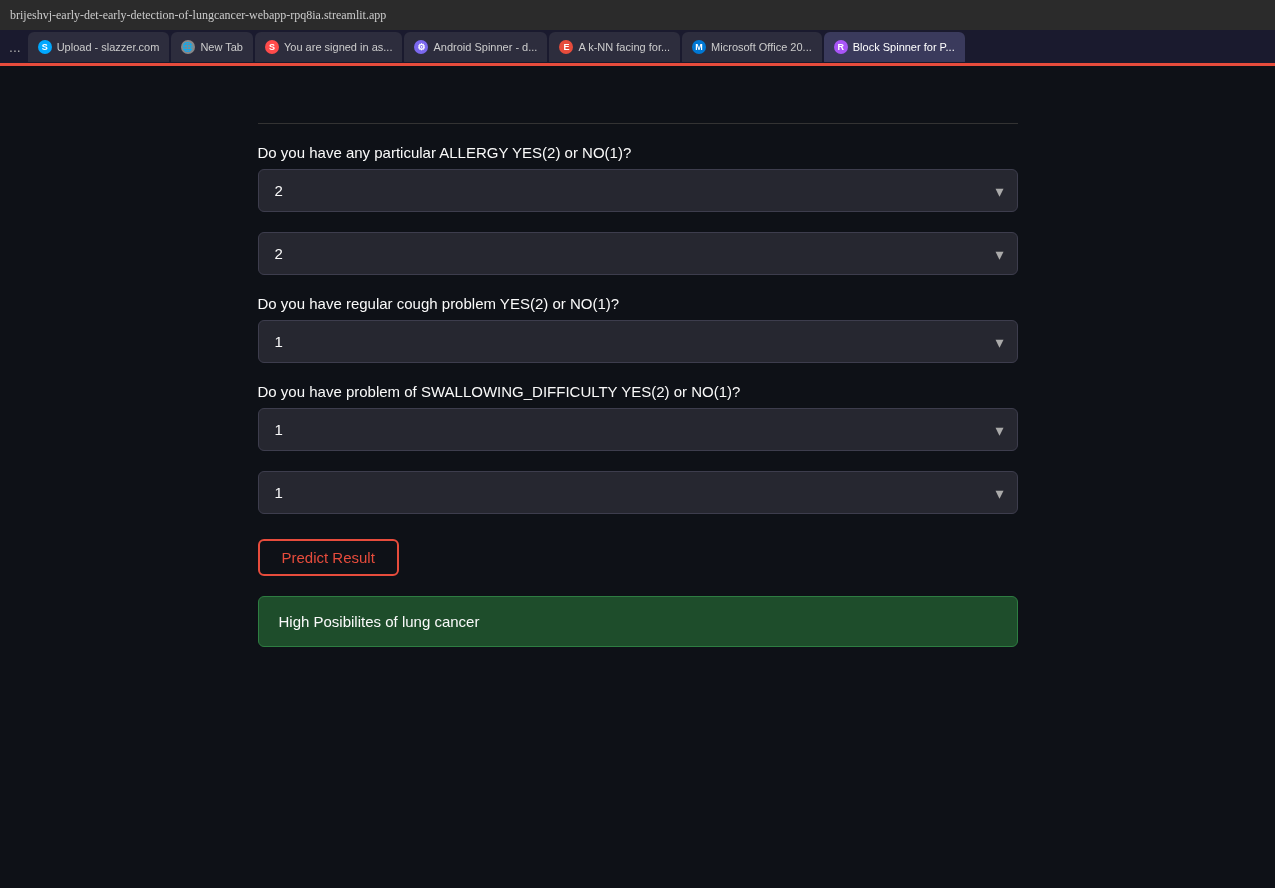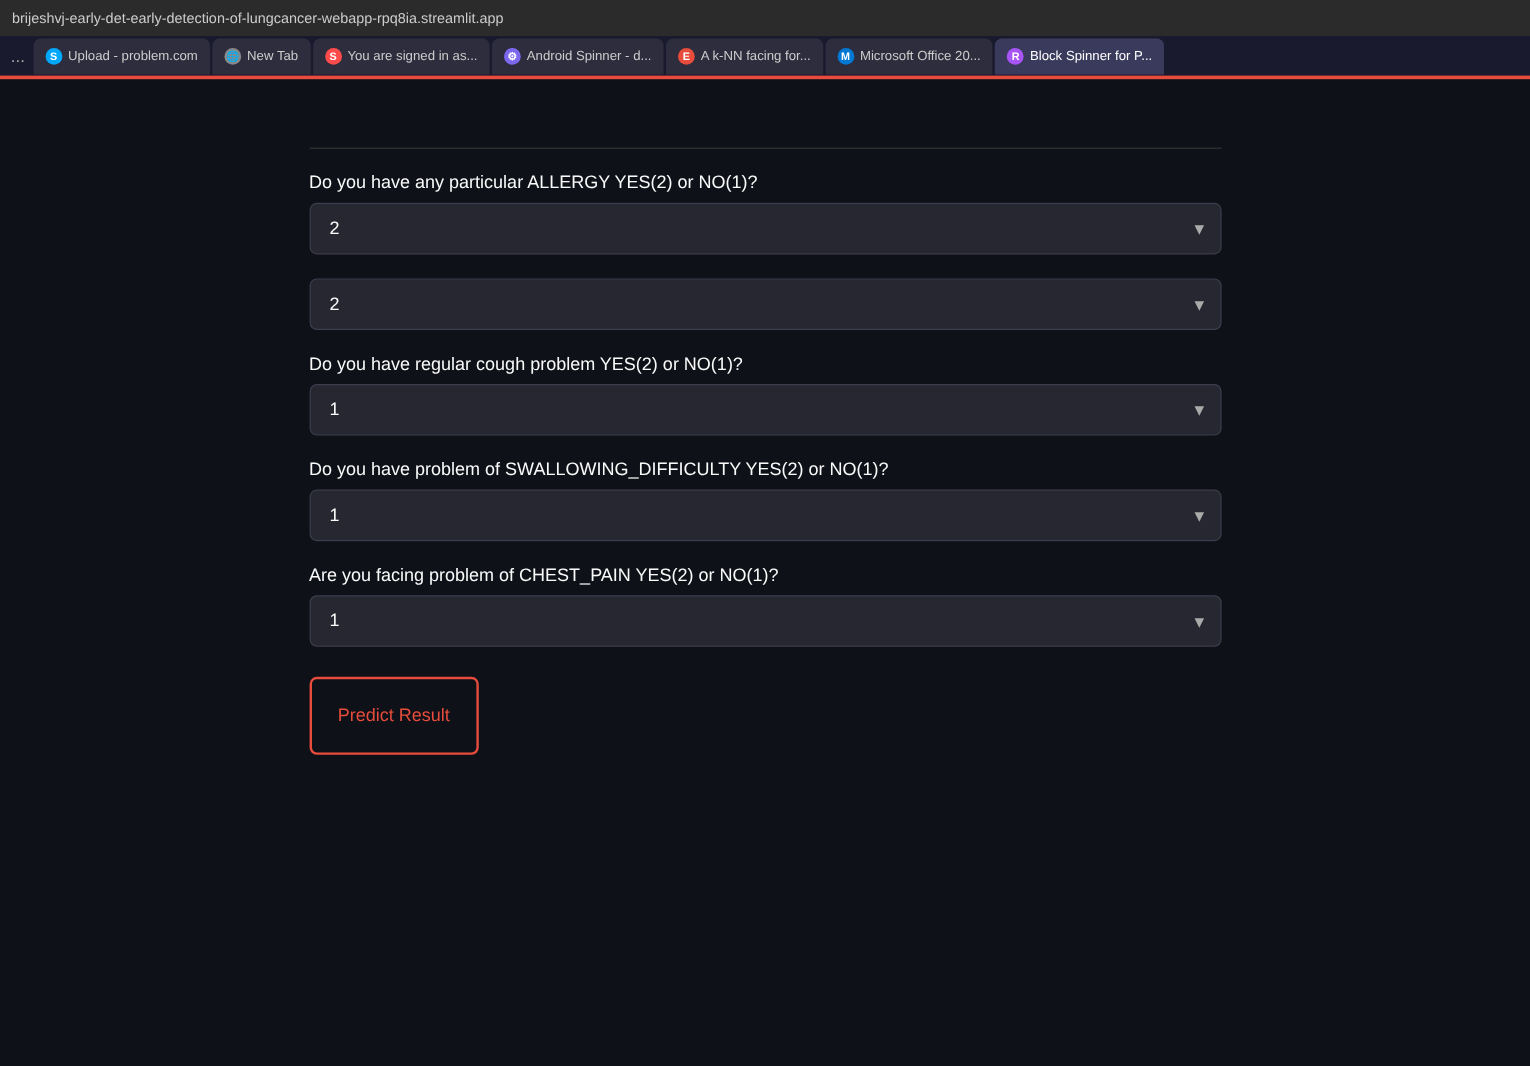--- a/index.html
+++ b/index.html
@@ -17,20 +17,21 @@
       overflow: hidden;
     }
 
     
     .title-bar {
       background-color: #2b2b2b;
       height: 30px;
       display: flex;
       align-items: center;
       padding: 0 10px;
+      font-family: Liberation Serif, serif;
     }
 
     .title-bar-text {
       color: #ccc;
       font-size: 12px;
     }
 
     
     .tab-bar {
       background-color: #1a1a2e;
@@ -134,21 +135,21 @@
       pointer-events: none;
       color: #aaa;
       font-size: 16px;
     }
 
     
     .predict-button {
       background-color: transparent;
       border: 2px solid #e74c3c;
       color: #e74c3c;
-      padding: 22px 22px;
+      padding: 8px 22px;
       font-size: 15px;
       border-radius: 6px;
       cursor: pointer;
       margin-bottom: 20px;
       margin-top: 5px;
     }
 
     
     .result-box {
       background-color: #1e4d2b;
@@ -173,21 +174,21 @@
 
 <div class="title-bar">
   <span class="title-bar-text">brijeshvj-early-det-early-detection-of-lungcancer-webapp-rpq8ia.streamlit.app</span>
 </div>
 
 <div class="tab-bar">
 
 <div class="tab-dots">...</div>
     <div class="tab">
       <span class="tab-icon icon-slazzer" style="display: inline-flex; align-items: center; justify-content: center; font-size: 9px; color: rgb(255, 255, 255); font-weight: bold;">S</span>
-      <span>Upload - problem.com</span>
+      <span>Upload - slazzer.com</span>
     </div>
     <div class="tab">
       <span class="tab-icon icon-globe" style="display: inline-flex; align-items: center; justify-content: center; font-size: 9px; color: rgb(255, 255, 255); font-weight: bold;">🌐</span>
       <span>New Tab</span>
     </div>
     <div class="tab">
       <span class="tab-icon icon-streamlit" style="display: inline-flex; align-items: center; justify-content: center; font-size: 9px; color: rgb(255, 255, 255); font-weight: bold;">S</span>
       <span>You are signed in as...</span>
     </div>
     <div class="tab">
@@ -222,21 +223,23 @@
         </div>
         <div class="form-group">
           <label class="form-label">Do you have regular cough problem YES(2) or NO(1)?</label>
           <div class="select-wrapper"><select class="select-box"><option value="1">1</option><option value="2">2</option></select><span class="chevron-down">▾</span></div>
         </div>
         <div class="form-group">
           <label class="form-label">Do you have problem of SWALLOWING_DIFFICULTY YES(2) or NO(1)?</label>
           <div class="select-wrapper"><select class="select-box"><option value="1">1</option><option value="2">2</option></select><span class="chevron-down">▾</span></div>
         </div>
         <div class="form-group">
-          <label class="form-label">Are you facing problem of CHEST_PAIN YES(2) or NO(1)?</label>
           <div class="select-wrapper"><select class="select-box"><option value="1">1</option><option value="2">2</option></select><span class="chevron-down">▾</span></div>
         </div>
       </div>
 
     <button class="predict-button">Predict Result</button>
 
+    <div class="result-box">
+      <span>High Posibilites of lung cancer</span>
+    </div>
   </div>
 </div>
 
 </body></html>

